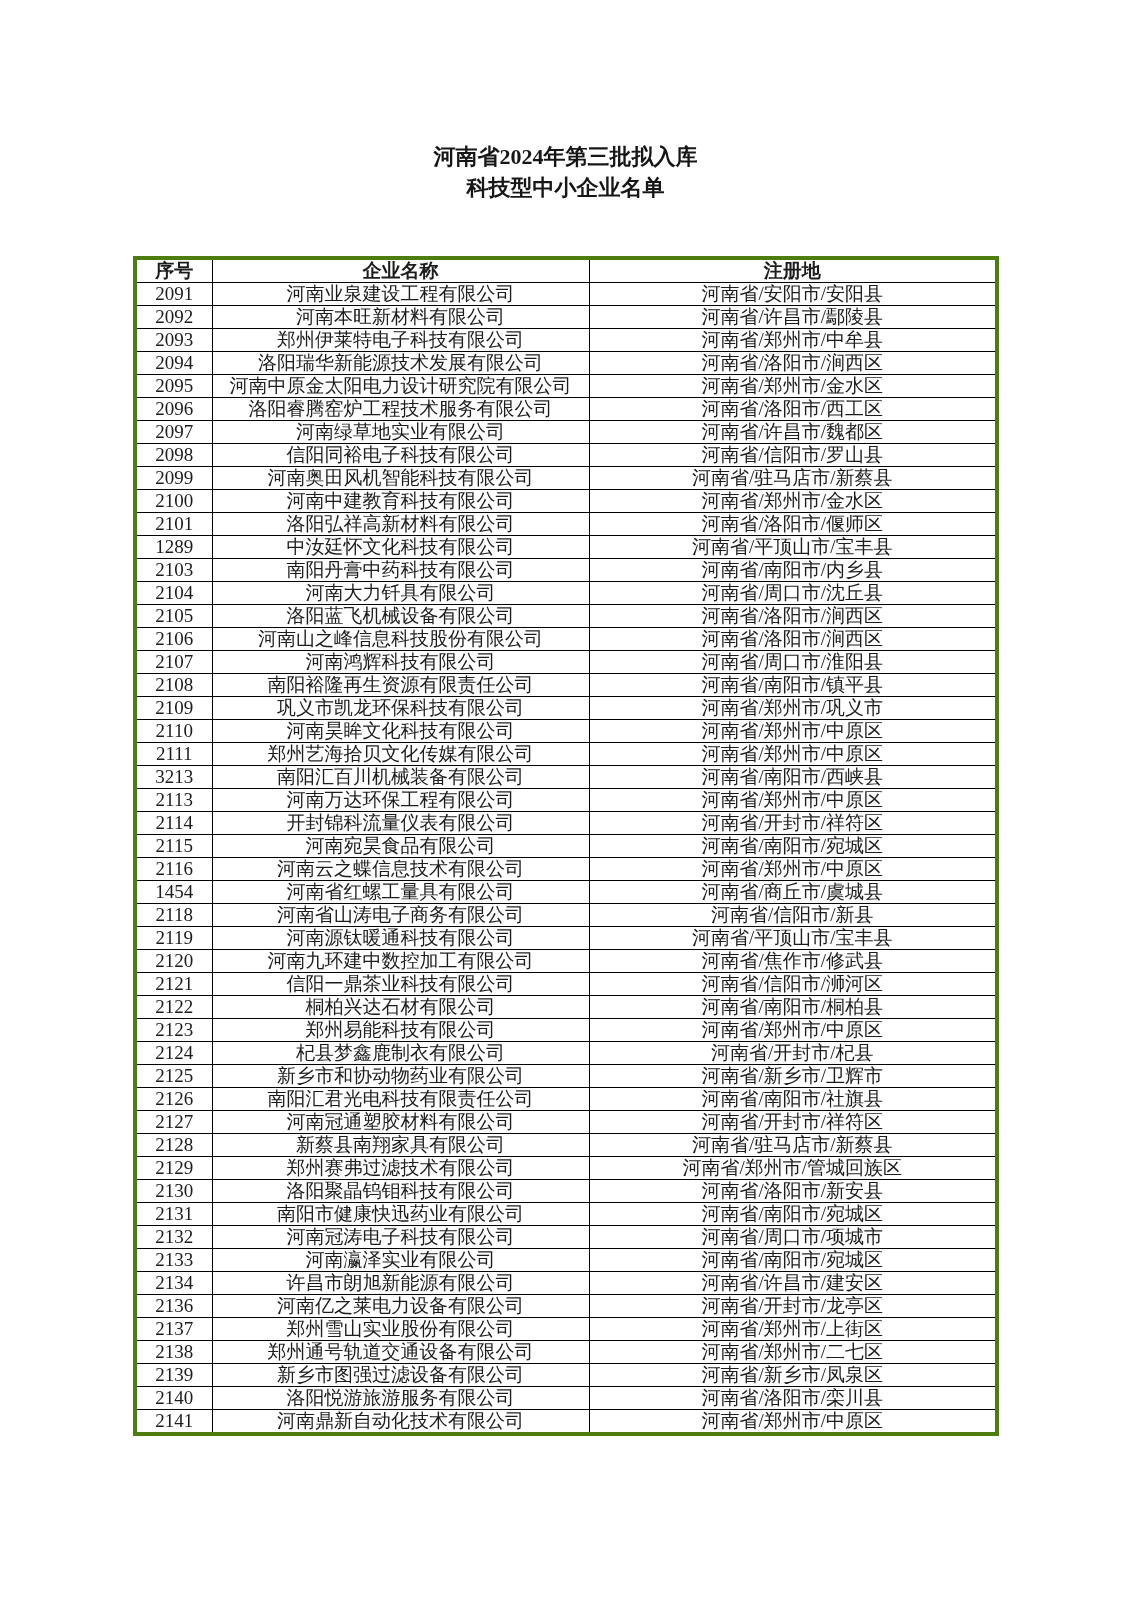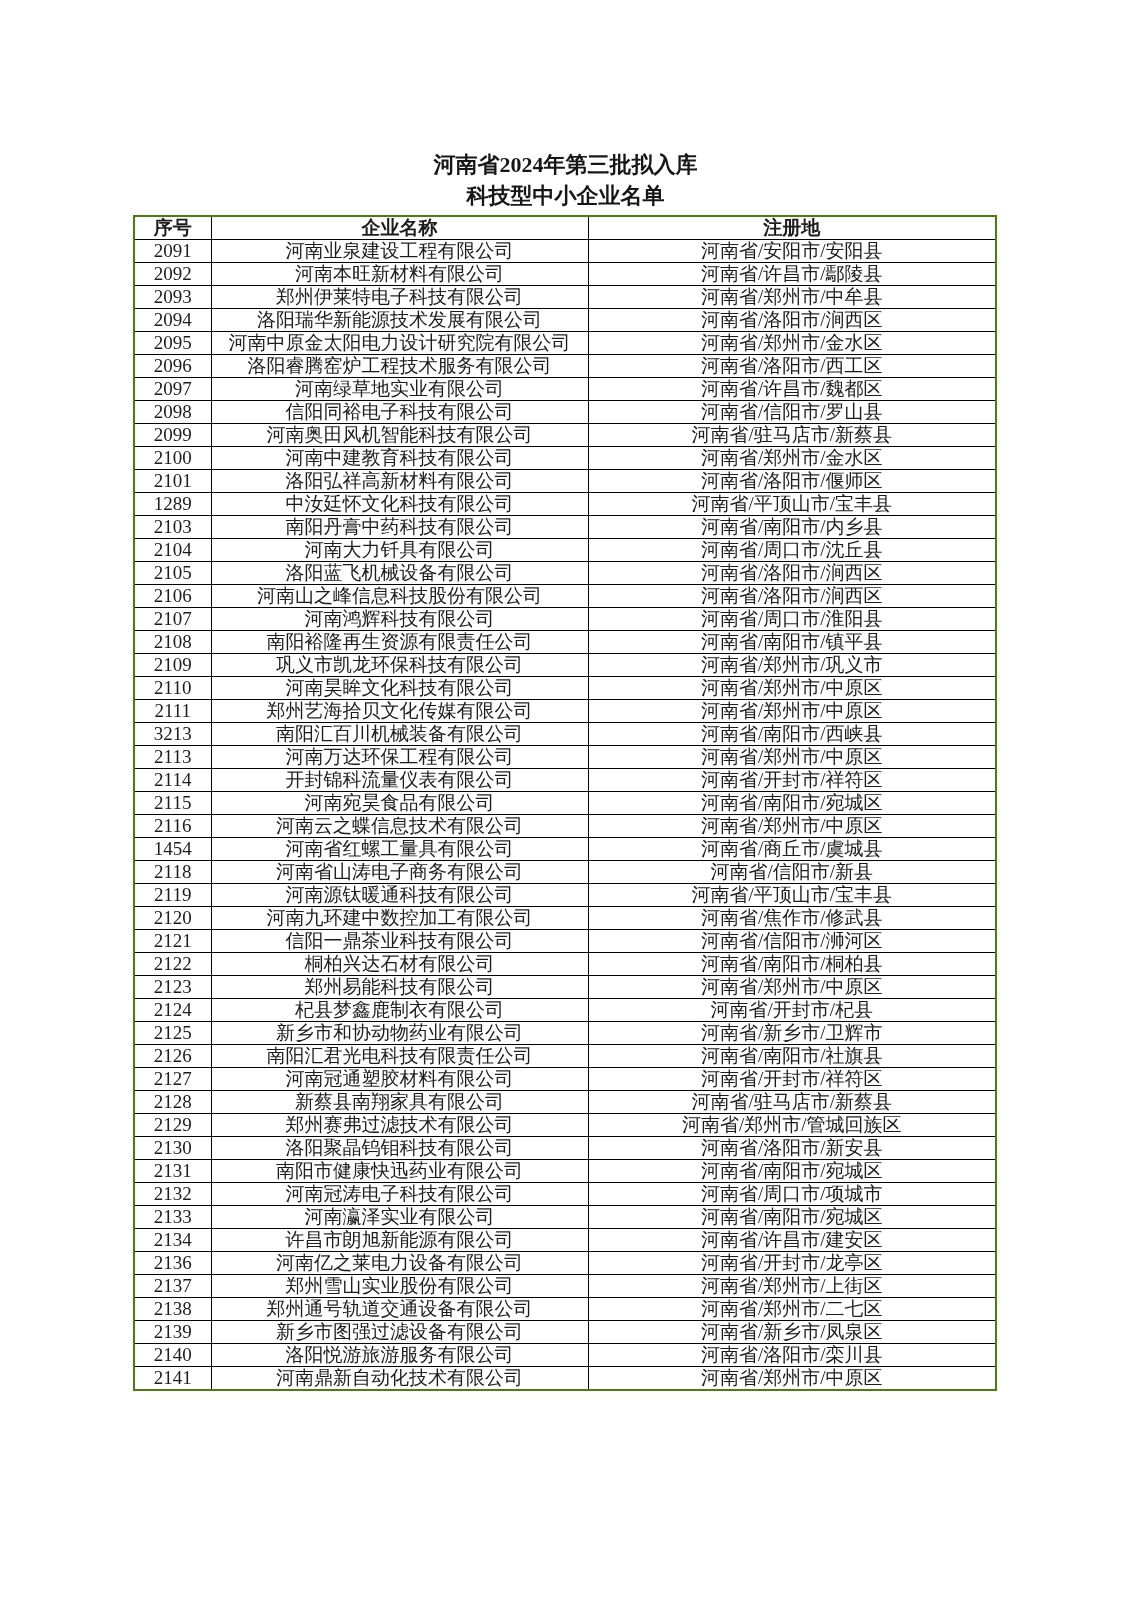--- a/index.html
+++ b/index.html
@@ -11,40 +11,41 @@
     position: relative;
     width: 1131px;
     height: 1600px;
     background: #ffffff;
     font-family: "Liberation Serif", "DejaVu Serif", serif;
     color: #1a1a1a;
     overflow: hidden;
   }
   .doc-title {
     position: absolute;
-    top: 149px;
+    top: 141px;
     left: 0;
     width: 1131px;
     text-align: center;
     font-weight: bold;
     font-size: 22px;
     line-height: 31px;
     color: #161616;
   }
   .table-wrap {
     position: absolute;
     left: 133px;
     top: 215px;
     width: 862px;
   }
   table.company-table {
     border-collapse: collapse;
     width: 100%;
     table-layout: fixed;
-    border: 2px solid #4d7c0f;
+    border: 4px solid #4d7c0f;
+    margin-top: 41px;
   }
   table.company-table th,
   table.company-table td {
     border: 1.5px solid #000;
     height: 22px;
     padding: 0 2px;
     text-align: center;
     vertical-align: middle;
     font-size: 19px;
     line-height: 22px;

